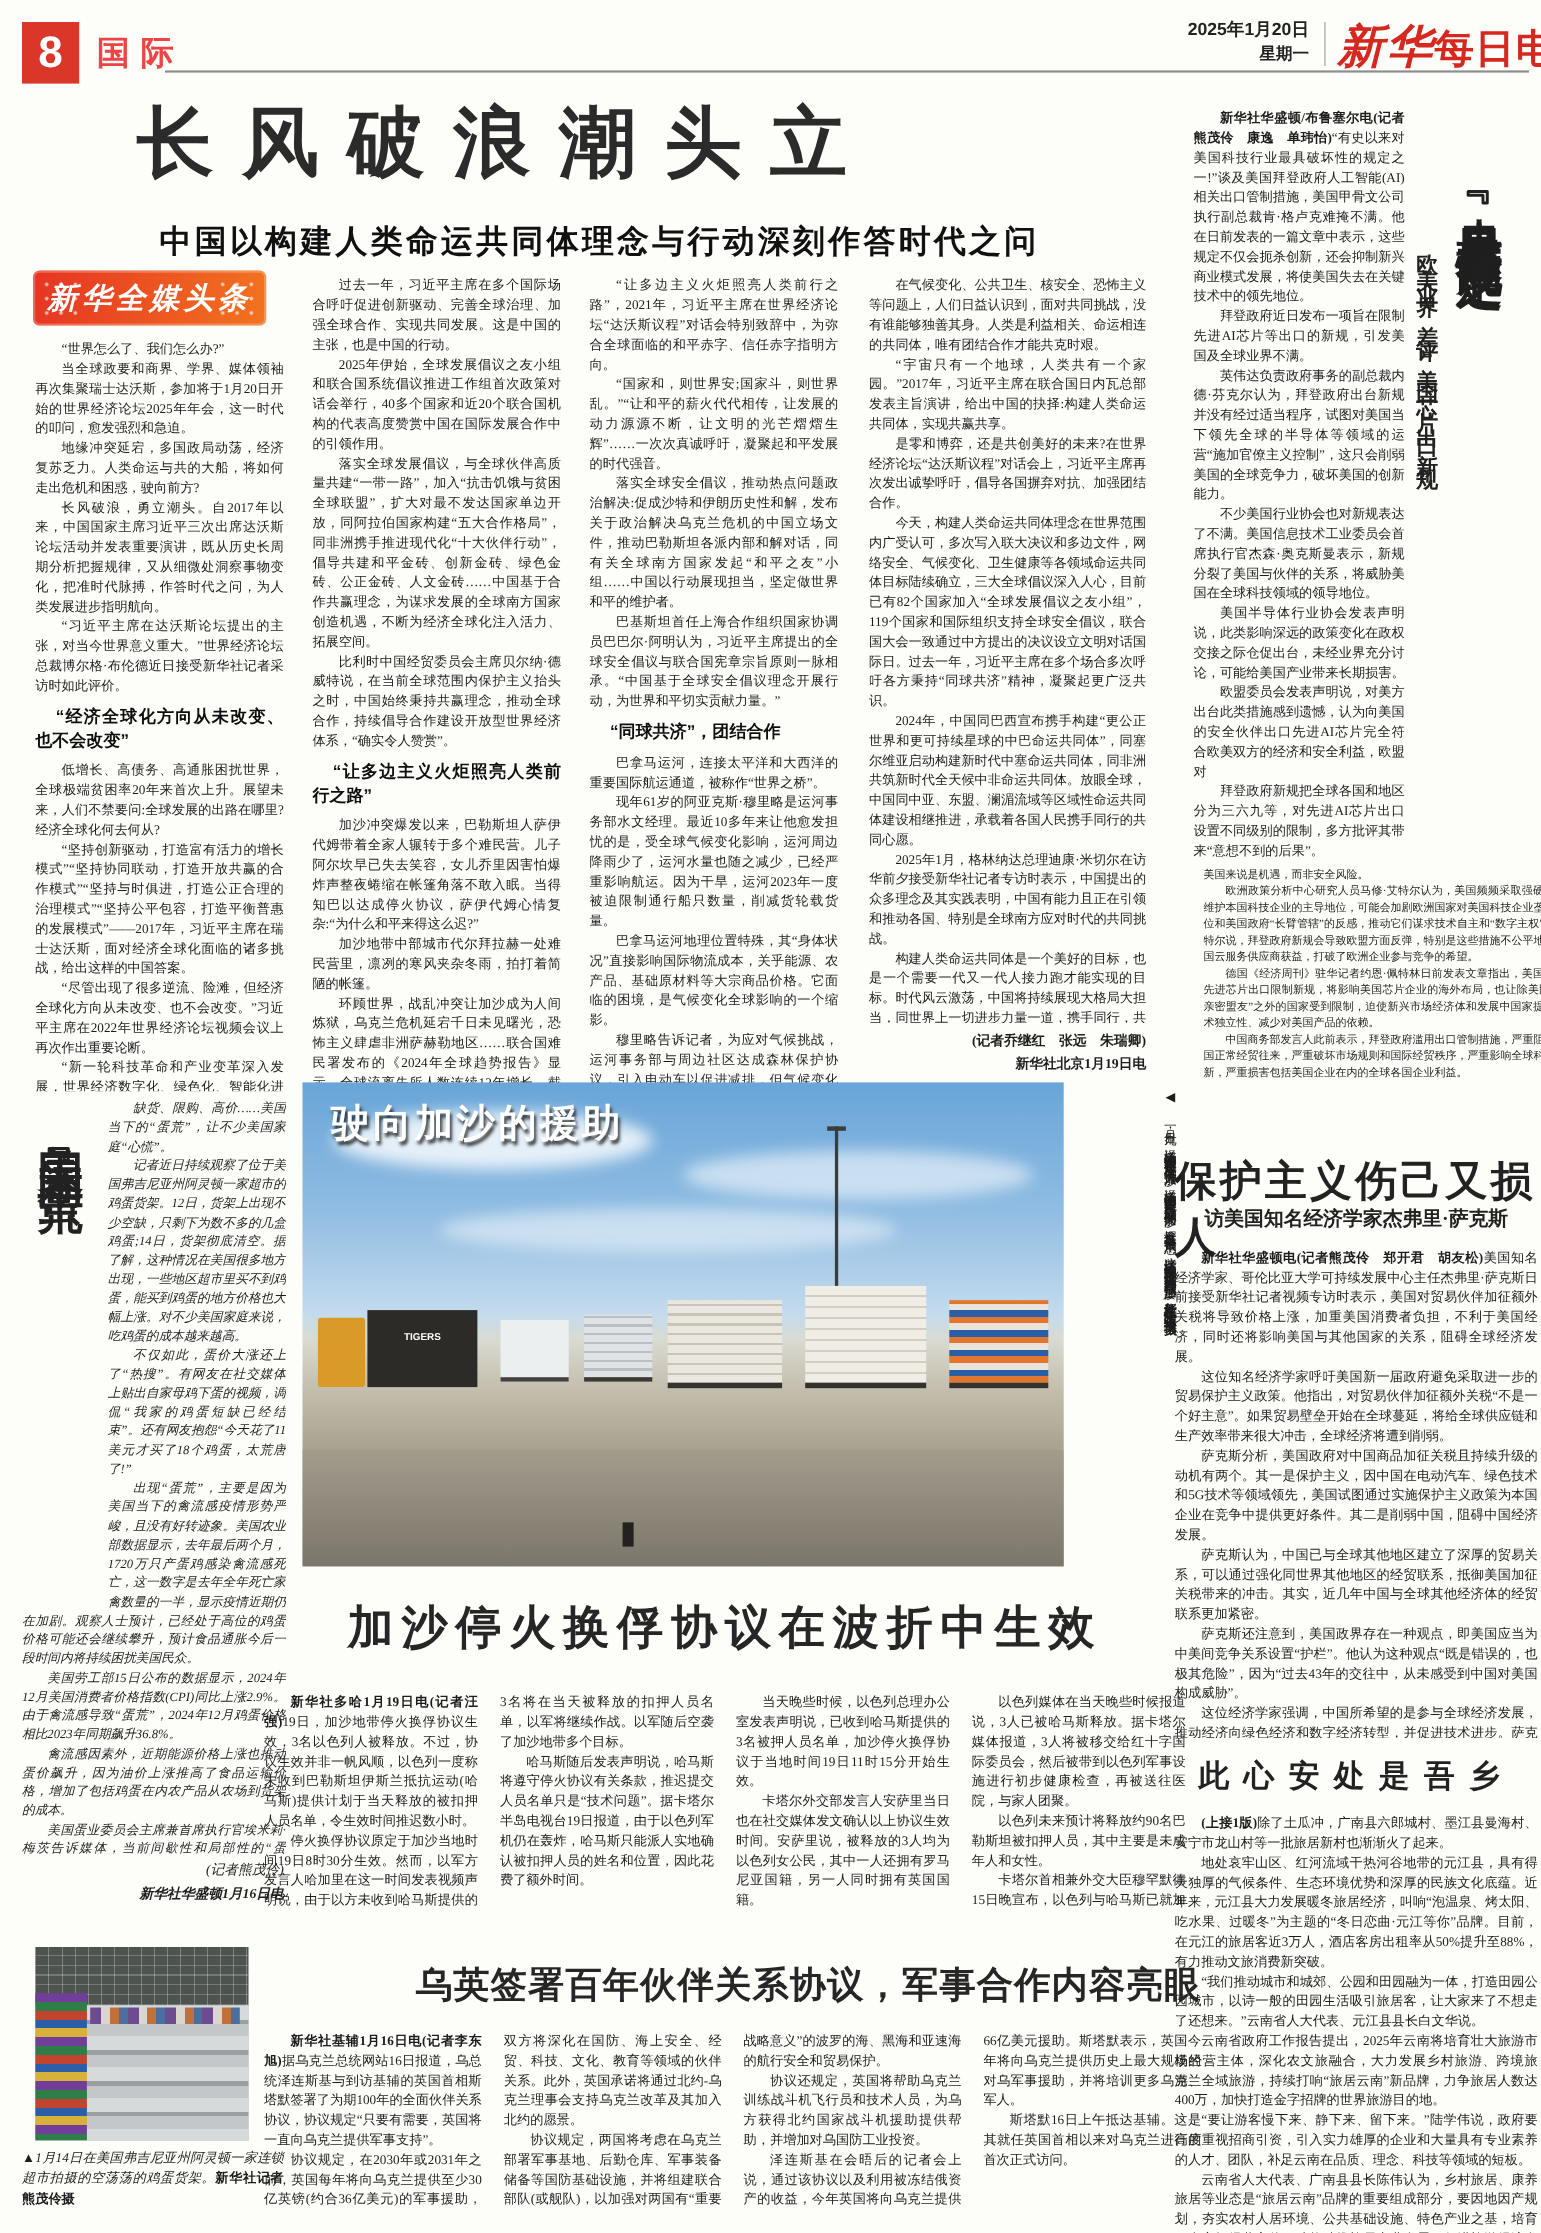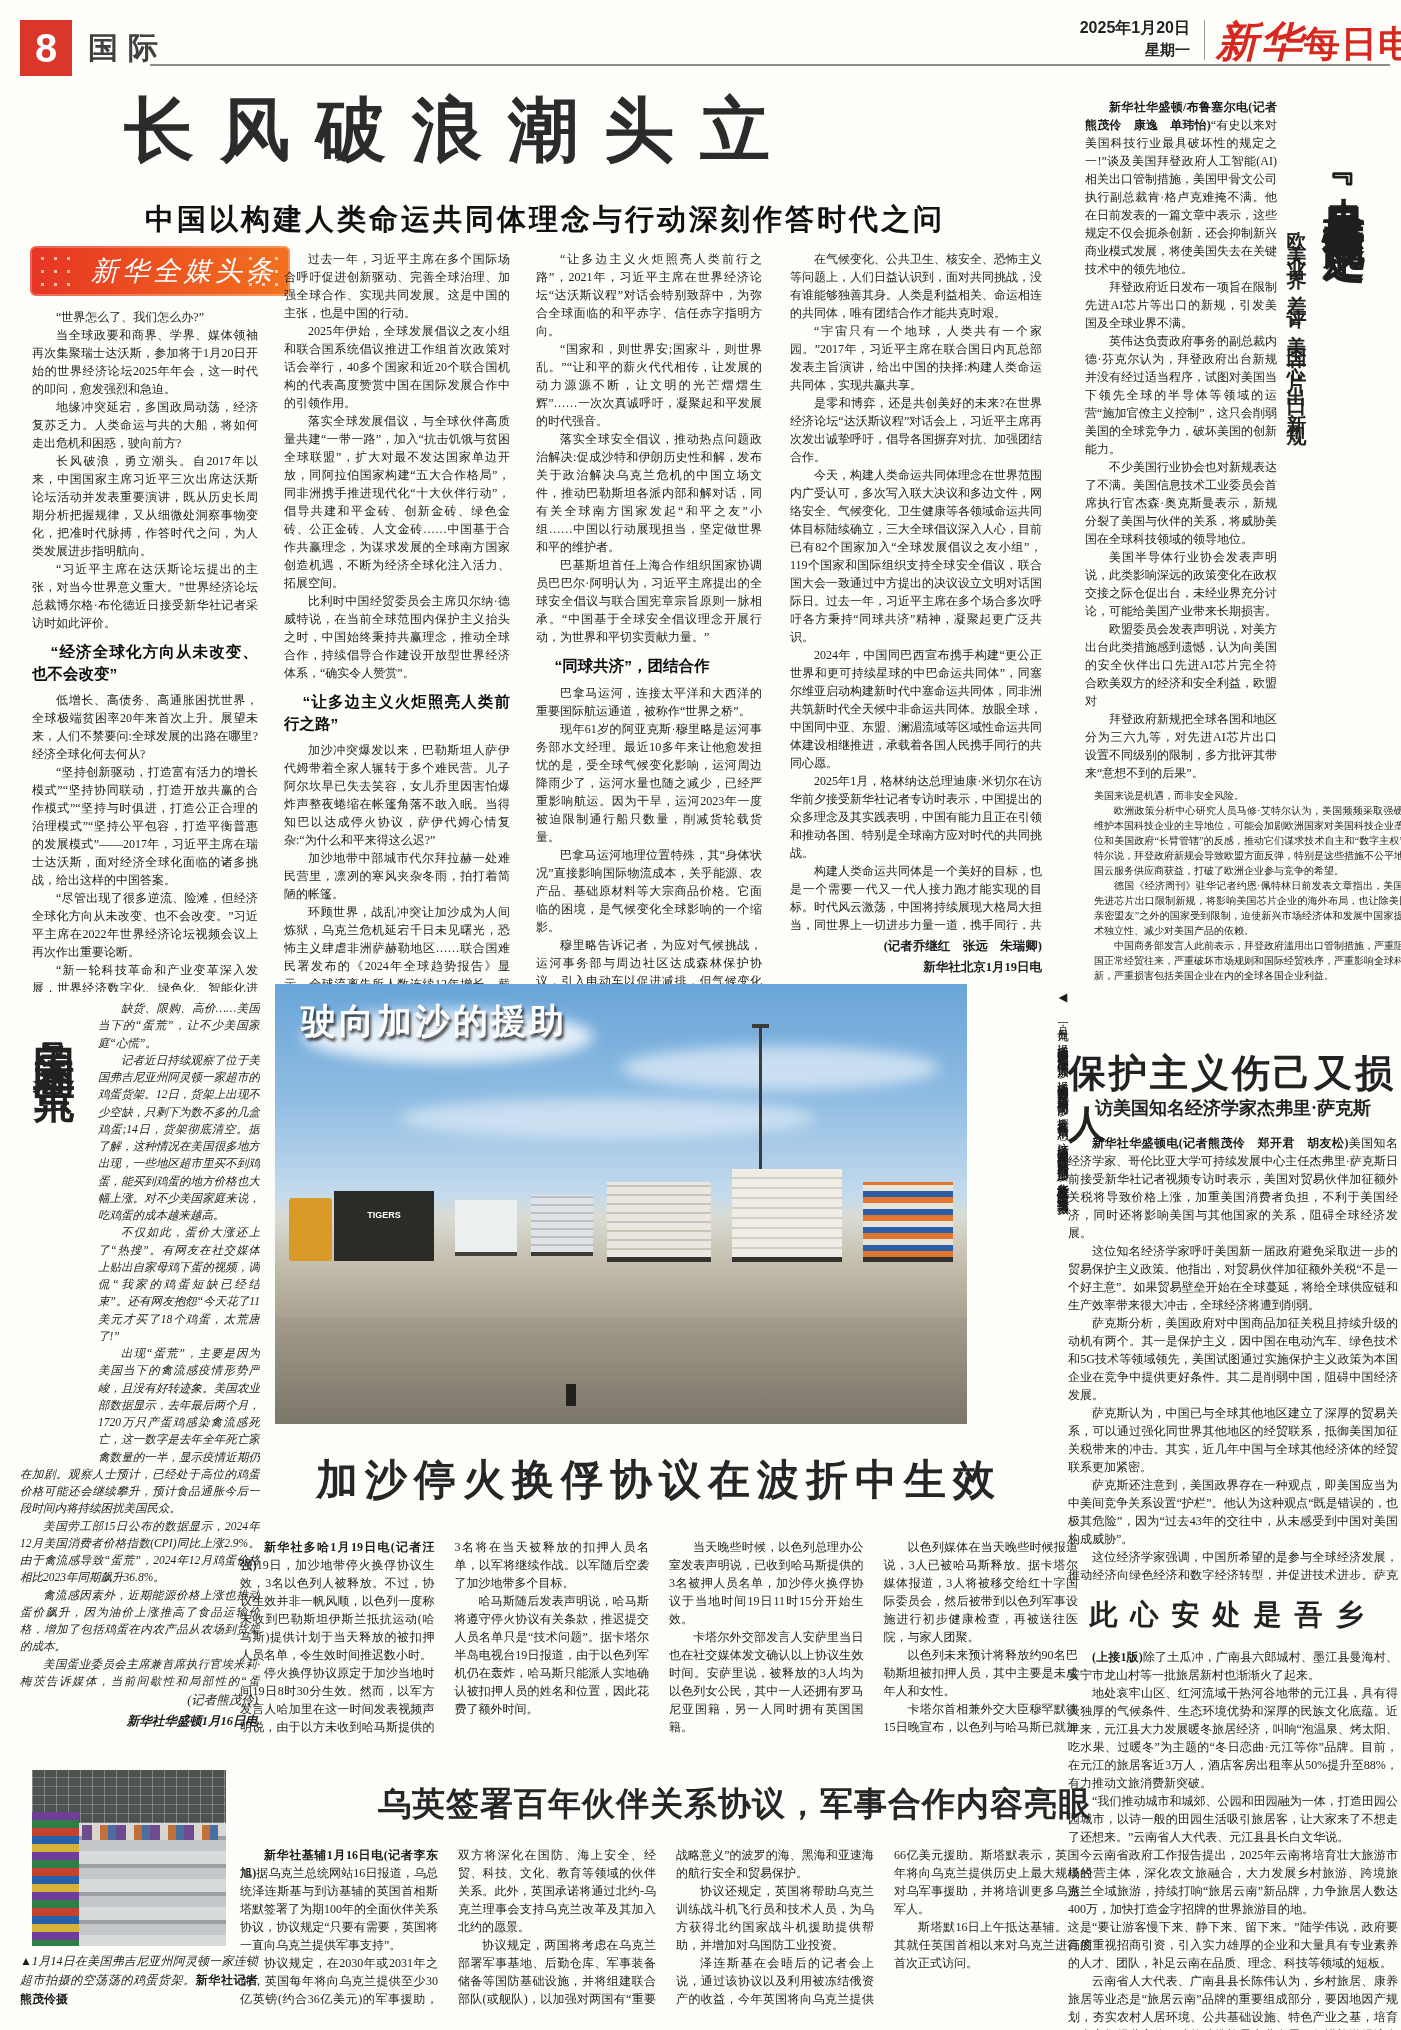--- a/index.html
+++ b/index.html
@@ -5,37 +5,37 @@
   html,body{margin:0;padding:0;background:#e8e8e4;}
   .page{position:relative;width:1401px;height:2030px;background:#fdfdfa;margin:0 auto;overflow:hidden;
         font-family:"Liberation Serif","DejaVu Serif",serif;color:#1d1d1d;}
   .abs{position:absolute;}
   .sans{font-family:"Liberation Sans","DejaVu Sans",sans-serif;}
   .kai{font-style:italic;}
   .vert{writing-mode:vertical-rl;}
   
   .pagenum{left:20px;top:20px;width:52px;height:56px;background:#da372a;color:#fff;
            font-weight:700;font-size:40px;text-align:center;line-height:56px;}
-  .section{left:88px;top:28px;font-size:30px;font-weight:700;letter-spacing:10px;color:#404040;}
+  .section{left:88px;top:28px;font-size:30px;font-weight:700;letter-spacing:10px;color:#ef4444;}
   .hrule{left:150px;top:64px;width:1240px;height:2px;background:#8d8d8d;}
   .datebox{left:990px;top:16px;width:200px;text-align:right;font-weight:700;color:#222;line-height:1.45;}
   .datebox .d1{font-size:16px;} .datebox .d2{font-size:15px;}
   .vdivider{left:1204px;top:20px;width:1px;height:40px;background:#999;}
   .masthead{left:1216px;top:14px;white-space:nowrap;color:#d6281e;}
   .masthead .script{font-size:42px;font-weight:900;font-style:italic;letter-spacing:2px;}
   .masthead .rest{font-size:36px;font-weight:900;letter-spacing:1px;}
   
   .lead-hl{left:30px;top:84px;width:860px;text-align:center;font-size:70px;font-weight:700;
            letter-spacing:26px;color:#2b2b2b;white-space:nowrap;}
   .lead-sub{left:120px;top:200px;width:850px;text-align:center;font-size:29px;font-weight:700;
             letter-spacing:3px;color:#111;}
   .badge{left:30px;top:246px;width:212px;height:50px;border-radius:6px;
          background:linear-gradient(100deg,#e63423,#f2731f);color:#fff;text-align:center;
-         font-weight:400;font-style:italic;font-size:27px;line-height:50px;letter-spacing:4px;
-         box-shadow:inset 0 0 0 2px rgba(255,255,255,.25);padding-left:48px;}
+         font-weight:700;font-style:italic;font-size:27px;line-height:50px;letter-spacing:4px;
+         box-shadow:inset 0 0 0 2px rgba(255,255,255,.25);}
   .badge::before,.badge::after{content:"";position:absolute;top:6px;bottom:6px;width:40px;opacity:.65;
          background-image:radial-gradient(circle,#fff 1.4px,transparent 2px);background-size:13px 13px;}
   .badge::before{left:6px;} .badge::after{right:6px;}
   .colbox{font-size:12px;line-height:1.5;text-align:justify;overflow:hidden;color:#1c1c1c;}
   .colbox p{margin:0;text-indent:2em;}
   .colbox p.cont{text-indent:0;}
   .colbox h4{font-family:"Liberation Sans","DejaVu Sans",sans-serif;font-weight:700;font-size:15.5px;
              line-height:1.4;margin:9px 0 7px;text-indent:1.2em;color:#0e0e0e;}
   .signblock{text-align:right;font-weight:700;font-size:12.5px;line-height:1.7;}
   

